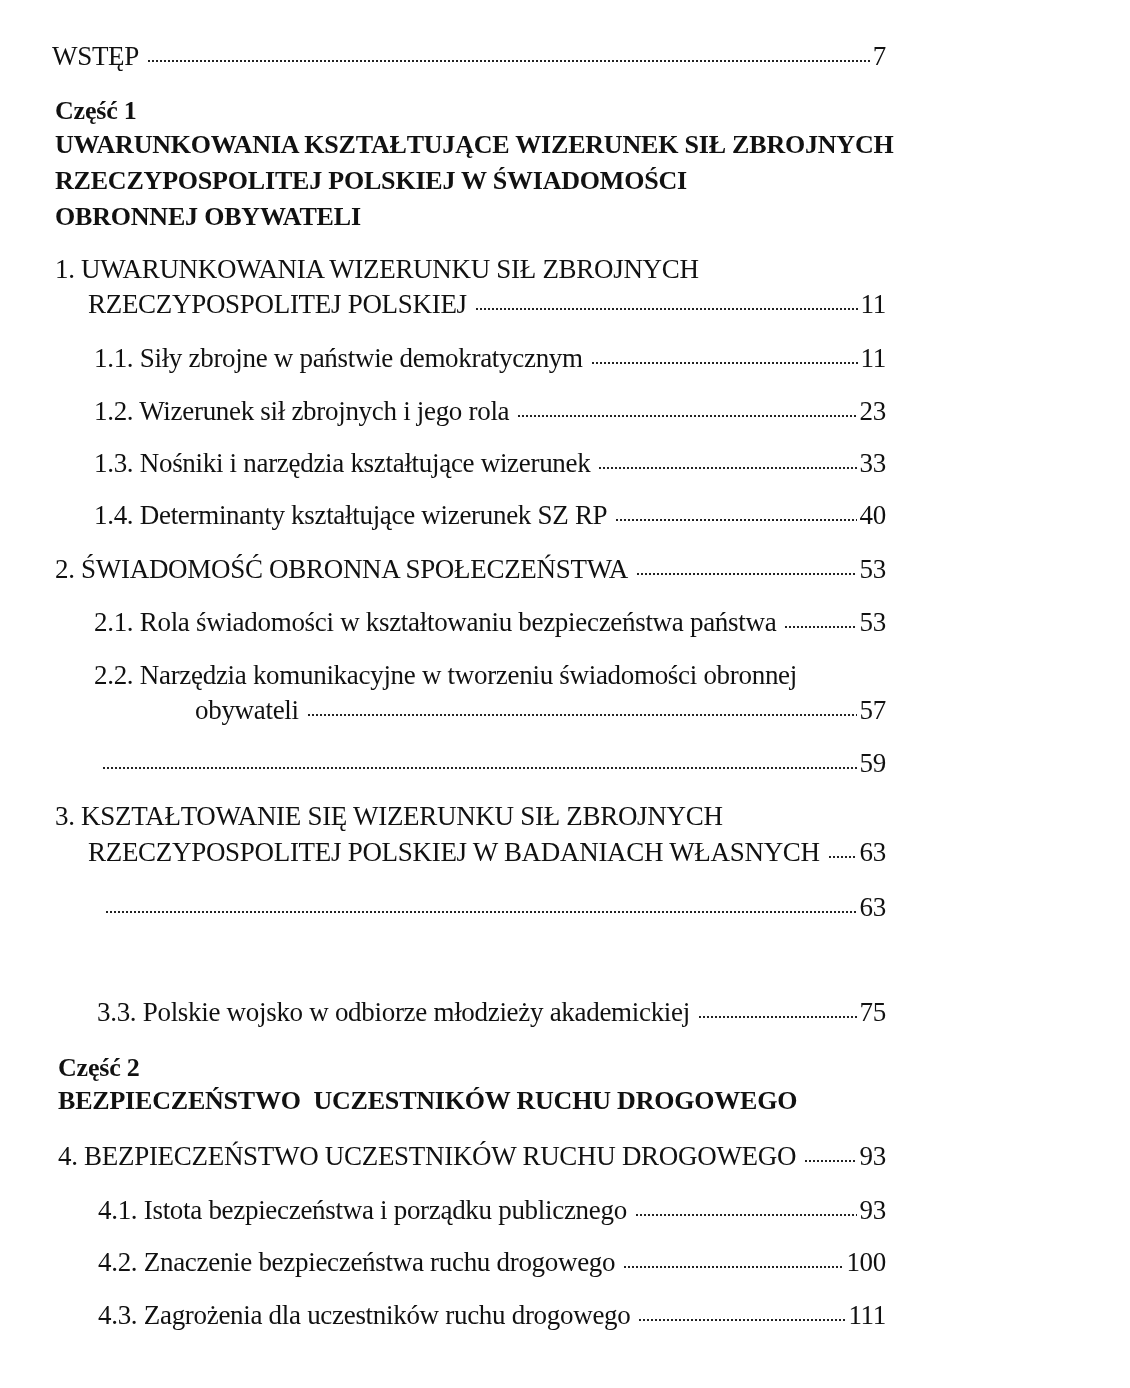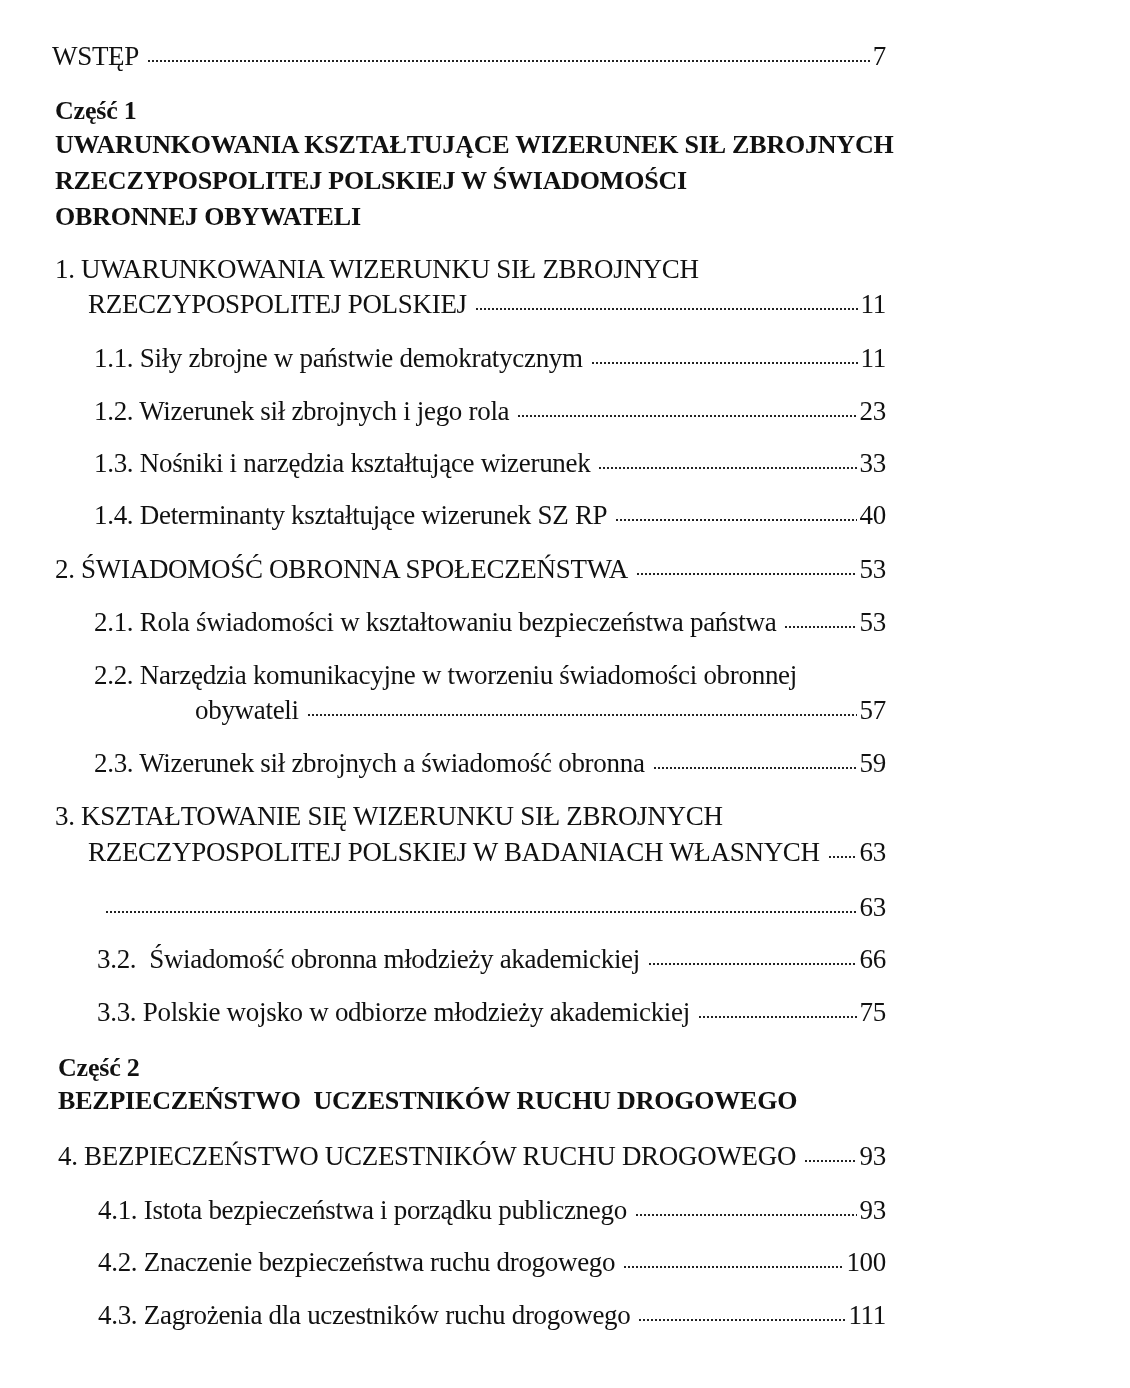--- a/index.html
+++ b/index.html
@@ -113,39 +113,33 @@
     <span class="dots"></span>
     <span class="page-no">53</span>
   </div>
   <div class="plain" style="left:94px; top:659px;">2.2. Narzędzia komunikacyjne w tworzeniu świadomości obronnej</div>
   <div class="line right-edge" style="left:195px; top:694px;">
     <span class="label">obywateli</span>
     <span class="dots"></span>
     <span class="page-no">57</span>
   </div>
   <div class="line right-edge" style="left:94px; top:747px;">
-    <span class="label">2.3. Wizerunek sił zbrojnych a świadomość obronna</span>
     <span class="dots"></span>
     <span class="page-no">59</span>
   </div>
 
   <div class="plain" style="left:55px; top:800px;">3. KSZTAŁTOWANIE SIĘ WIZERUNKU SIŁ ZBROJNYCH</div>
   <div class="line right-edge" style="left:88px; top:836px;">
     <span class="label">RZECZYPOSPOLITEJ POLSKIEJ W BADANIACH WŁASNYCH</span>
     <span class="dots"></span>
     <span class="page-no">63</span>
   </div>
   <div class="line right-edge" style="left:97px; top:891px;">
     <span class="dots"></span>
     <span class="page-no">63</span>
-  </div>
-  <div class="line right-edge" style="left:97px; top:943px;">
-    <span class="label" style="white-space:pre;">3.2.  Świadomość obronna młodzieży akademickiej</span>
-    <span class="dots"></span>
-    <span class="page-no">66</span>
   </div>
   <div class="line right-edge" style="left:97px; top:996px;">
     <span class="label">3.3. Polskie wojsko w odbiorze młodzieży akademickiej</span>
     <span class="dots"></span>
     <span class="page-no">75</span>
   </div>
 
   <div class="part-head" style="left:58px; top:1050px;">Część 2</div>
   <div class="part-head" style="left:58px; top:1083px; white-space:pre;">BEZPIECZEŃSTWO  UCZESTNIKÓW RUCHU DROGOWEGO</div>
 

